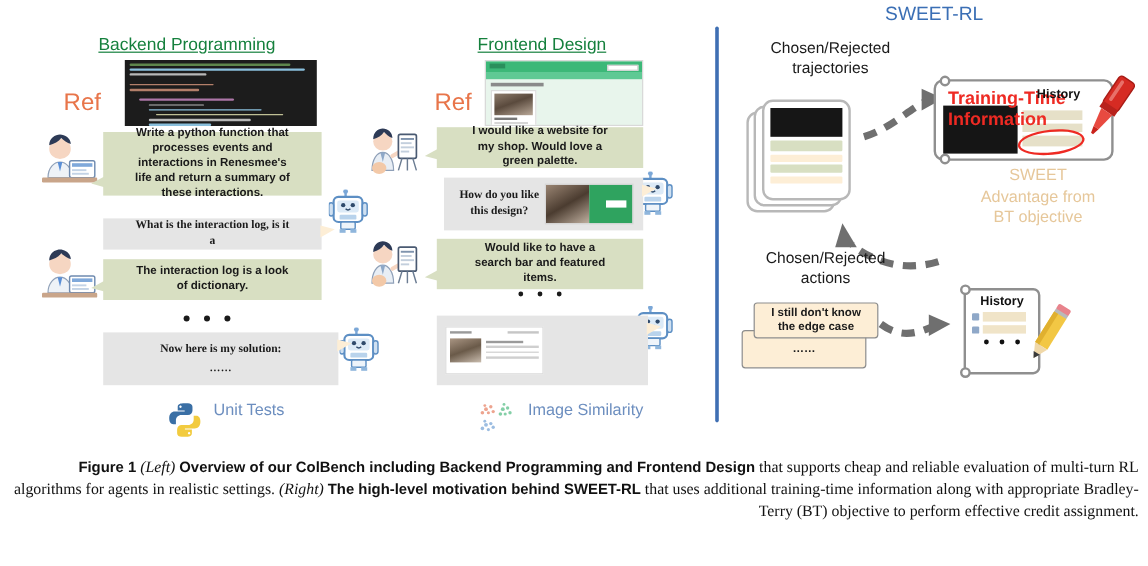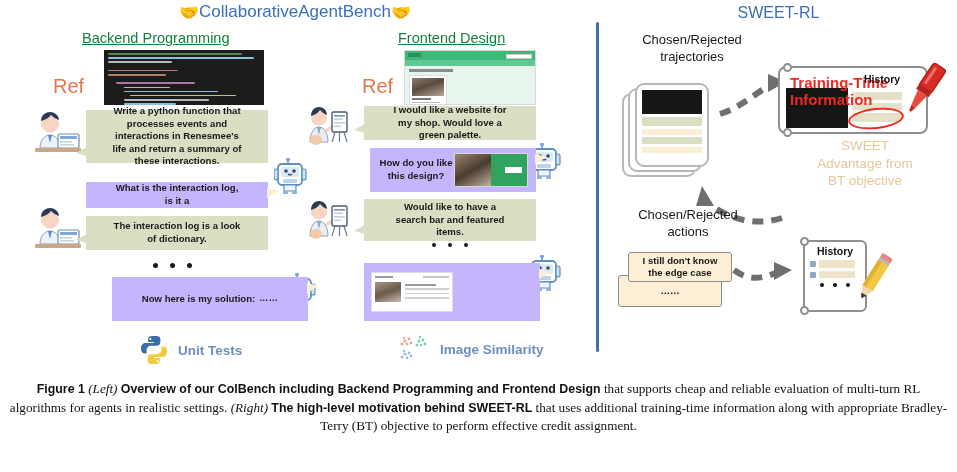--- a/index.html
+++ b/index.html
@@ -75,21 +75,21 @@
     font-weight: bold;
     color: #1a1a1a;
     line-height: 1.32;
     text-align: center;
     padding: 5px 25px;
     display: flex;
     align-items: center;
     justify-content: center;
   }
   .bubble.green { background: #d8dfc2; }
-  .bubble.cream { background: #c4b5fd; }
+  .bubble.cream { background: #e5e5e5; font-family: Liberation Serif, serif; }
   .bubble .tailL, .bubble .tailR {
     position: absolute;
     width: 0; height: 0;
   }
   .bubble.green .tailL {
     left: -10px; bottom: 7px;
     border-top: 6px solid transparent;
     border-bottom: 3px solid transparent;
     border-right: 11px solid #d8dfc2;
   }
@@ -183,21 +183,21 @@
   .dots {
     position: absolute;
     display: flex; gap: 12px; align-items: center;
   }
   .dots b { width: 5px; height: 5px; background: #1a1a1a; border-radius: 50%; display: block; }
   .dots.small b { width: 4px; height: 4px; }
 
   
   .eval {
     position: absolute;
-    display: flex; align-items: center; gap: 8px; font-weight: bold;
+    display: flex; gap: 8px;
   }
   .eval .lbl {
     font-size: 13.5px;
     color: #6c8ebf;
   }
 
   
   .r-label {
     position: absolute;
     font-size: 13px;
@@ -302,33 +302,30 @@
   }
 
   
   #caption {
     position: absolute;
     left: 8px; top: 380px; width: 941px;
     font-family: "Liberation Serif", serif;
     font-size: 13.2px;
     line-height: 1.42;
     color: #111;
-    text-align: center;
+    text-align: right;
   }
   #caption b { font-family: "Liberation Sans", sans-serif; font-size: 12.4px; }
   #caption i { font-family: "Liberation Serif", serif; }
 </style>
 </head>
 <body>
 
 <div id="figure">
 
-  <div class="bench-title">
-    <span class="emj">🤝</span><span>CollaborativeAgentBench</span><span class="emj">🤝</span>
-  </div>
 
   <div class="col-title backend">Backend Programming</div>
   <div class="col-title frontend">Frontend Design</div>
 
   <div class="ref-label backend">Ref</div>
   <div class="ref-label frontend">Ref</div>
 
   <div class="code-thumb" style="left:104px; top:50px; width:160px; height:55px;">
     <div class="ln" style="width:88%; background:#6a9955;"></div>
     <div class="ln" style="width:96%; background:#9cdcfe;"></div>
@@ -413,21 +410,21 @@
   </div>
   <div class="bubble green" style="left:86px; top:216px; width:182px; height:34px;">
     <span class="tailL"></span>
     <span>The interaction log is a look of dictionary.</span>
   </div>
   <div class="dots" style="left:153px; top:263px;">
     <b></b>
       <b></b>
       <b></b>
   </div>
-  <div class="bubble cream" style="left:86px; top:277px; width:196px; height:44px; flex-direction:row; gap:4px;margin-left:26px;">
+  <div class="bubble cream" style="left:86px; top:277px; width:196px; height:44px; flex-direction:column; gap:4px;">
     <span class="tailR"></span>
     <span>Now here is my solution:</span>
     <span style="font-size:9px; letter-spacing:.5px;">……</span>
   </div>
 
   <div class="eval" style="left:138px; top:334px;">
     <svg width="32" height="32" viewBox="0 0 32 32">
       <path d="M15.6 2c-3 0-5.5.5-5.5 3v3h5.8v1H7.7C5 9 3 11 3 14.6c0 3 1.2 4.9 3.4 4.9h2.2v-3.3c0-2.4 2-4.4 4.5-4.4h5.5c2.2 0 3.8-1.7 3.8-3.8V5c0-2-1.7-3-3.8-3h-3zm-3.2 1.9c.6 0 1 .5 1 1s-.4 1-1 1-1-.5-1-1 .4-1 1-1z" fill="#3a6fa5"></path>
       <path d="M16.4 30c3 0 5.5-.5 5.5-3v-3h-5.8v-1h8.2c2.7 0 4.7-2 4.7-5.6 0-3-1.2-4.9-3.4-4.9h-2.2v3.3c0 2.4-2 4.4-4.5 4.4h-5.5c-2.2 0-3.8 1.7-3.8 3.8V27c0 2 1.7 3 3.8 3h3zm3.2-1.9c-.6 0-1-.5-1-1s.4-1 1-1 1 .5 1 1-.4 1-1 1z" fill="#f2cb3f"></path>
     </svg>

